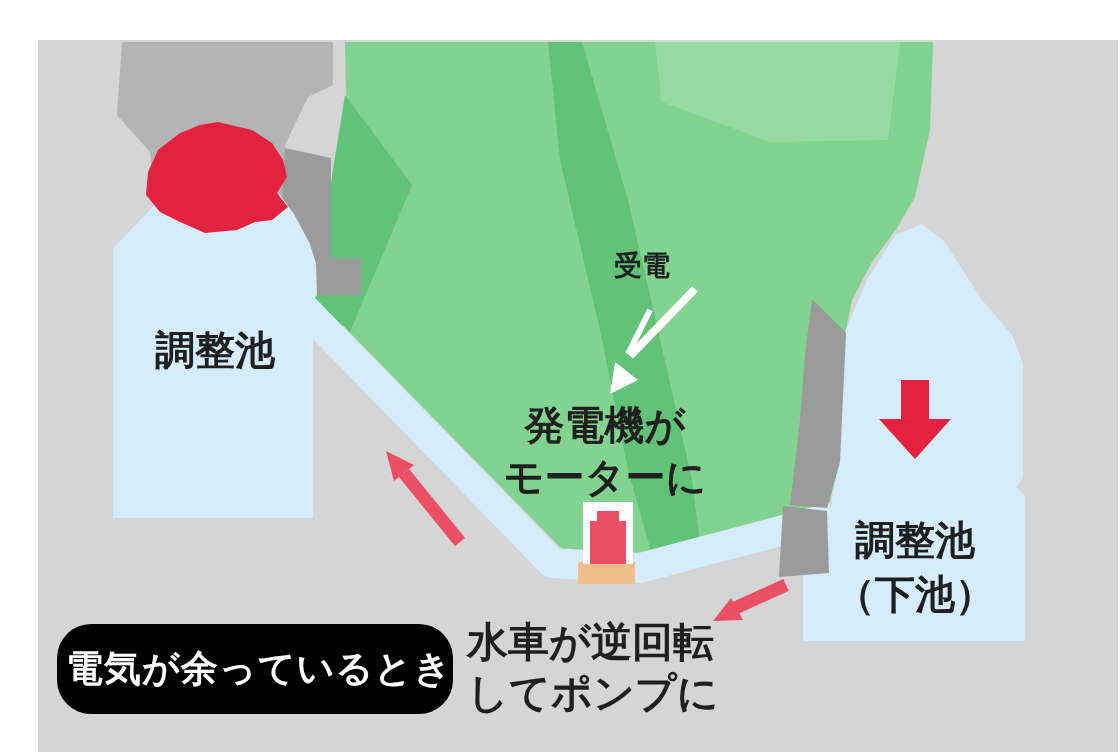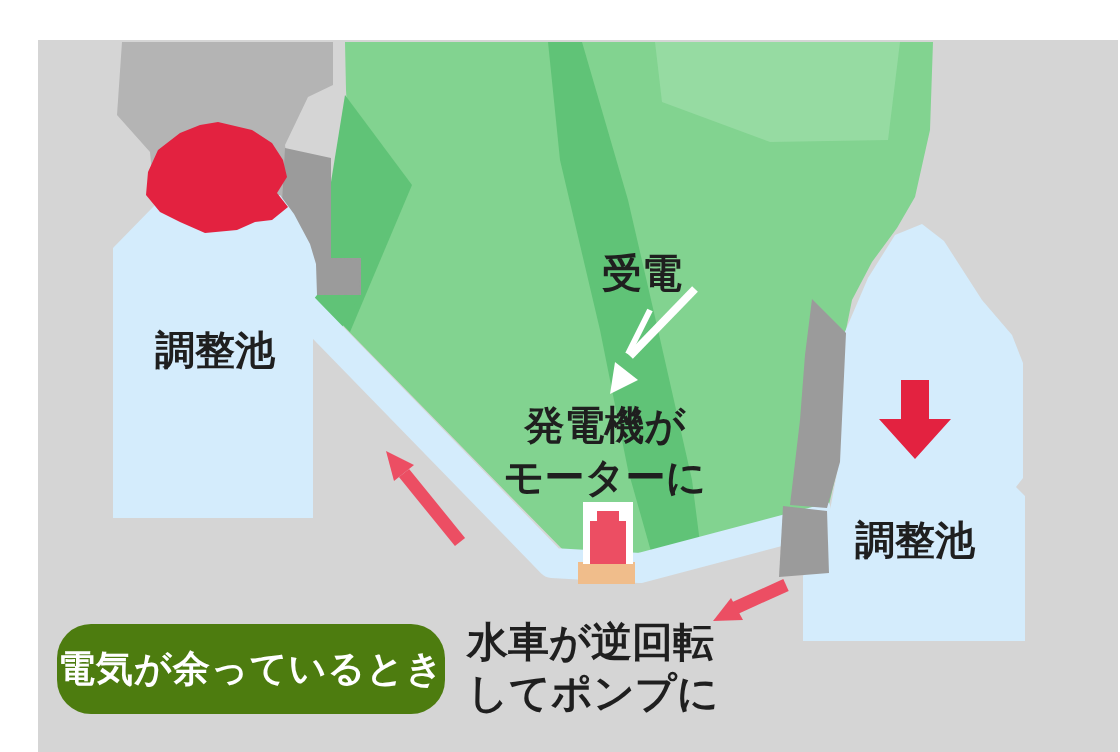--- a/index.html
+++ b/index.html
@@ -2,21 +2,21 @@
 <html><head>
 <meta charset="utf-8">
 <style>
   html,body{margin:0;padding:0;}
   body{font-family:"Liberation Sans", sans-serif;}
   .stage{position:relative;width:1120px;height:752px;overflow:hidden;}
   .scene-svg{position:absolute;left:0;top:0;}
   .label{position:absolute;font-weight:bold;line-height:1.2;white-space:nowrap;}
   .label .ln{display:block;}
   .lbl-upper{left:100px;top:326px;width:230px;text-align:center;font-size:40px;line-height:49px;}
-  .lbl-receive{left:562px;top:249px;width:160px;text-align:center;font-size:40px;}
+  .lbl-receive{left:562px;top:249px;width:160px;text-align:center;font-size:28px;}
   .lbl-generator{left:485px;top:399px;width:240px;text-align:center;font-size:40px;line-height:52px;}
   .lbl-turbine{left:467px;top:617px;text-align:left;font-size:41px;line-height:51px;}
   .lbl-lower{left:795px;top:513px;width:240px;text-align:center;font-size:40px;line-height:54px;}
   .badge{position:absolute;left:57px;top:624px;width:388px;height:90px;border-radius:34px;
          display:flex;align-items:center;justify-content:center;
          font-size:37px;font-weight:bold;letter-spacing:1px;}
 </style>
 </head>
 <body>
 
@@ -85,19 +85,20 @@
     <span class="ln">モーターに</span>
   </div>
 
   <div class="label lbl-turbine" style="color: rgb(31, 31, 31);">
     <span class="ln">水車が逆回転</span>
     <span class="ln">してポンプに</span>
   </div>
 
   <div class="label lbl-lower" style="color: rgb(31, 31, 31);">
     <span class="ln">調整池</span>
+    <span class="ln">（下池）</span>
   </div>
 
-  <div class="badge" style="background: #4d7c0f;">
+  <div class="badge" style="background: #000000; padding-left: 8px;">
     <span style="color: rgb(255, 255, 255);">電気が余っているとき</span>
   </div>
 
 </div>
 
 </body></html>

